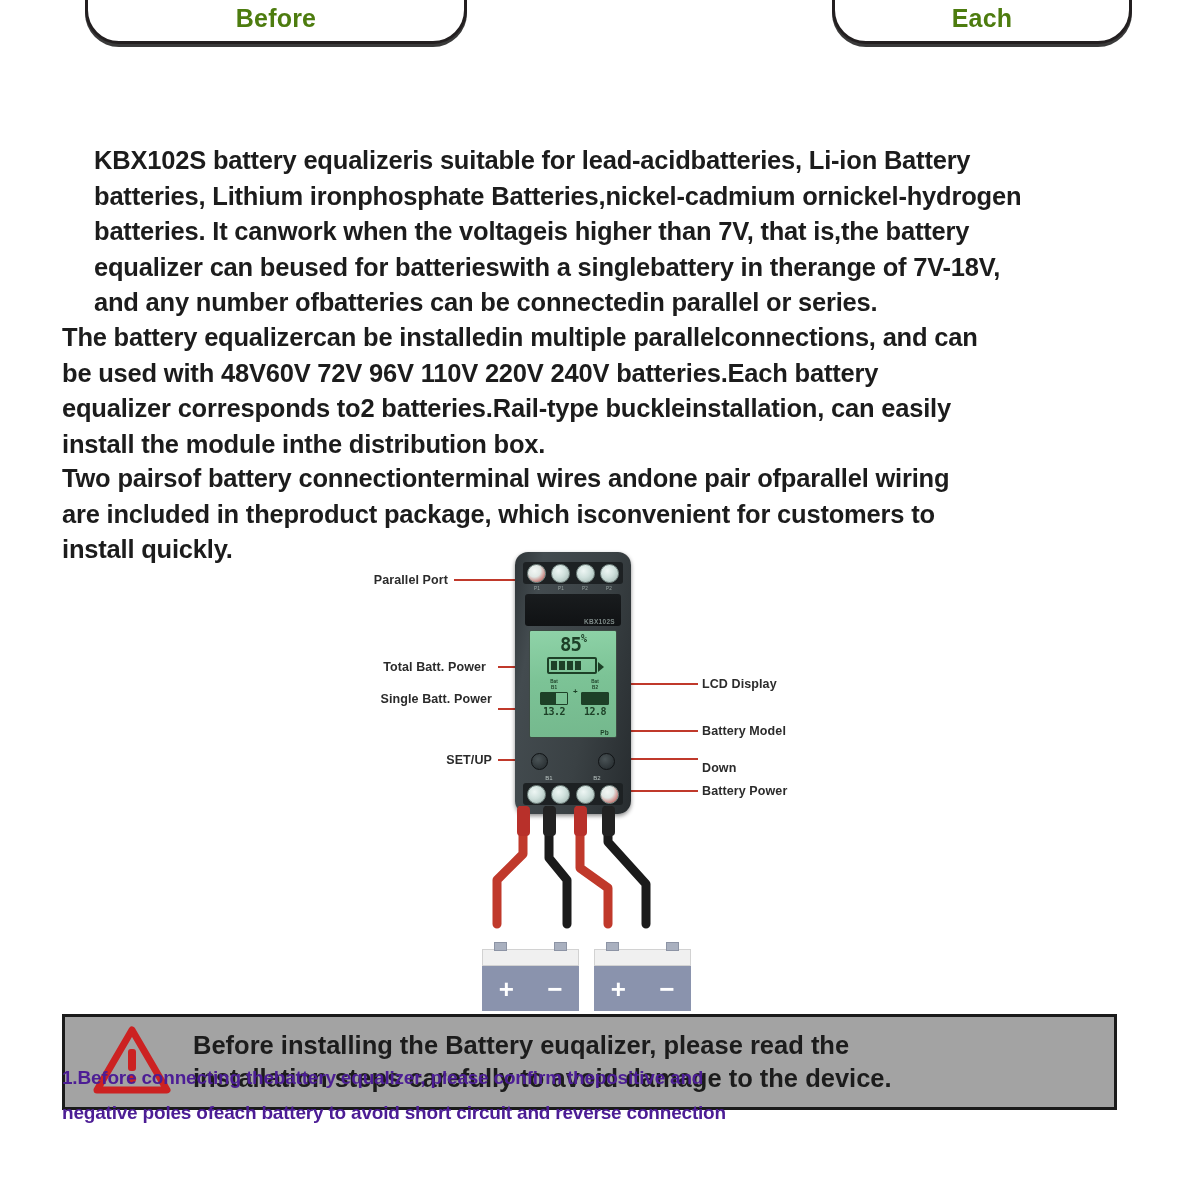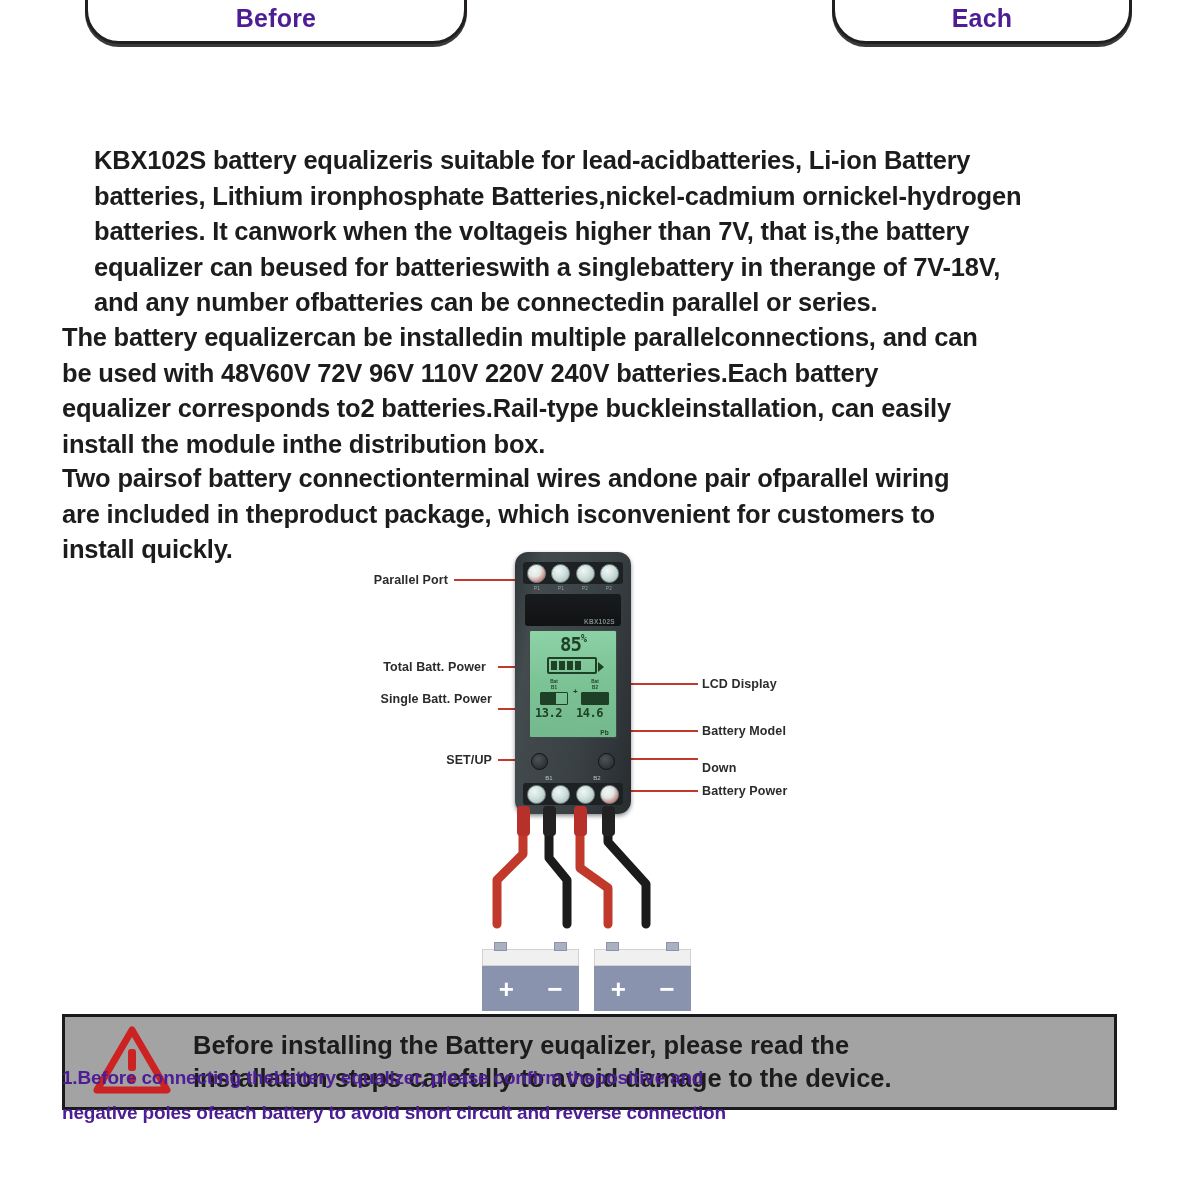--- a/index.html
+++ b/index.html
@@ -29,21 +29,21 @@
   }
   .ba-label {
     position: absolute;
     bottom: 8px;
     left: 0;
     width: 100%;
     text-align: center;
     font-size: 25px;
     font-weight: 700;
     letter-spacing: .2px;
-    color: #4c1d95;
+    color: #4d7c0f;
   }
   #before-box { left: 85px; width: 382px; }
   #after-box  { left: 832px; width: 300px; }
 
   
   .desc {
     position: absolute;
     left: 62px;
     width: 1080px;
     font-size: 25.5px;
@@ -240,22 +240,23 @@
     border: 1.5px solid #1d4027;
     border-radius: 1px;
     box-sizing: border-box;
     background: #1d4027;
   }
   .cell-icon.partial {
     background: linear-gradient(90deg, #1d4027 0 58%, transparent 58% 100%);
   }
   .cell-value {
     font-family: "DejaVu Sans Mono", monospace;
-    font-size: 12px;
-    font-weight: 700;
+    font-size: 10px;
+    font-weight: 700;
+    text-align: center;
     color: #1d4027;
     letter-spacing: -.5px;
     margin-top: 1px;
   }
   #lcd-divider {
     position: absolute;
     top: 56px;
     left: 43px;
     font-size: 8px;
     font-weight: 700;
@@ -450,21 +451,21 @@
         <div class="cell-icon partial"></div>
         <div class="cell-value">13.2</div>
       </div>
 
       <div id="lcd-divider">+</div>
 
       <div class="cell-block" id="cell-right">
         <div class="cell-caption">Bat</div>
         <div class="cell-caption">B2</div>
         <div class="cell-icon"></div>
-        <div class="cell-value">14.6</div>
+        <div class="cell-value">12.8</div>
       </div>
 
       <div id="lcd-mode">Pb</div>
     </div>
 
     <div id="button-row">
       <span class="dev-button"></span>
       <span class="dev-button"></span>
     </div>
 

